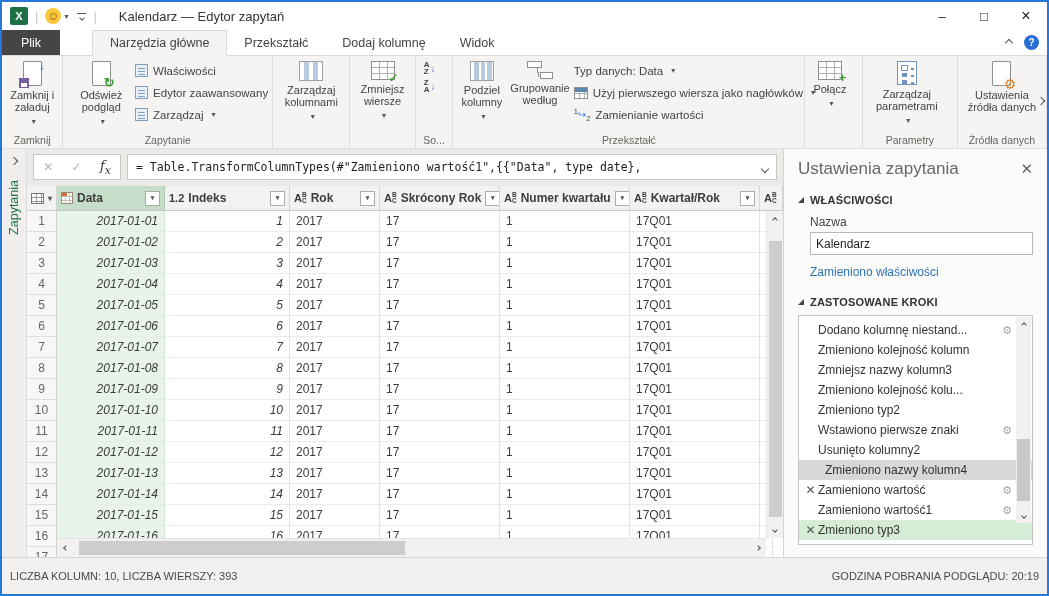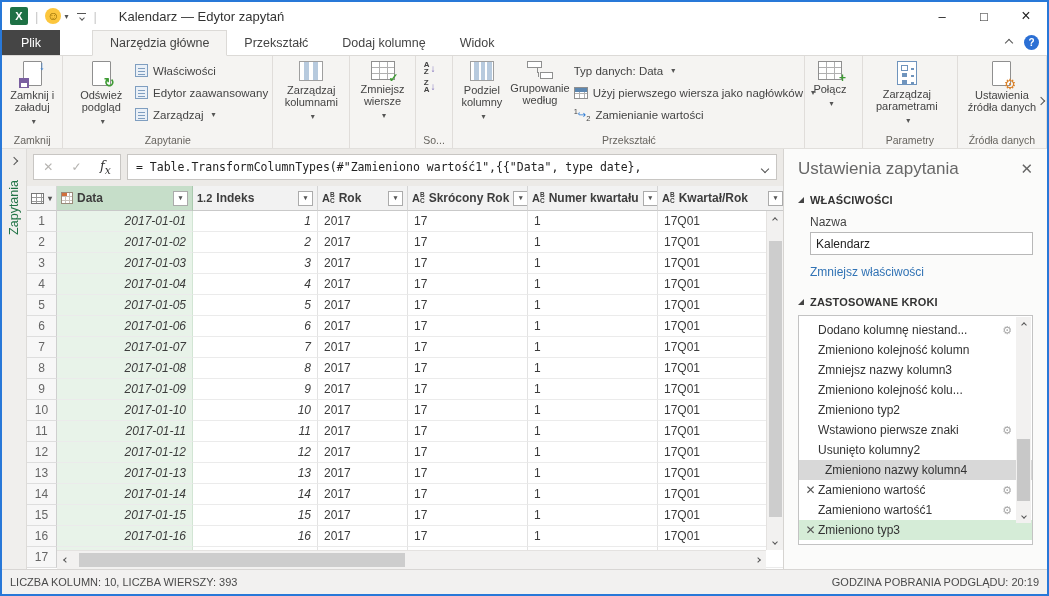--- a/index.html
+++ b/index.html
@@ -93,21 +93,21 @@
   .ftext{ font-family:"DejaVu Sans Mono", monospace; font-size:11.5px; color:#222; white-space:nowrap; overflow:hidden; }
   .fchev{ position:absolute; right:8px; top:11px; }
   
   .grid{ flex:1; position:relative; background:#fff; overflow:hidden; }
   .ghead{ height:25px; display:flex; background:#f2f2f2; }
   .hc{ display:flex; align-items:center; gap:4px; padding:0 4px; border-right:1px solid #d5d5d5; border-bottom:1px solid #c9c9c9;
        background:#f2f2f2; font-size:12px; font-weight:bold; color:#3d3d3d; white-space:nowrap; overflow:hidden; flex:0 0 auto; }
   .hc.sel{ background:#c6dec9; border-right-color:#aac9ae; }
   .filterbtn{ margin-left:auto; width:15px; height:15px; background:#fff; border:1px solid #ababab; display:flex; align-items:center; justify-content:center; flex:0 0 auto; }
   .filterbtn .fb{ font-size:7px; color:#555; }
-  .w-rn{ width:30px; } .w-data{ width:136px; } .w-idx{ width:125px; } .w-rok{ width:90px; }
+  .w-rn{ width:30px; } .w-data{ width:108px; } .w-idx{ width:125px; } .w-rok{ width:90px; }
   .w-skr{ width:120px; } .w-num{ width:130px; } .w-kw{ width:130px; } .w-rest{ flex:1 1 auto; min-width:0; }
   .corner-tbl{ width:14px; height:11px; border:1px solid #777; background:
       repeating-linear-gradient(to right, transparent 0 4px, #999 4px 5px),
       repeating-linear-gradient(to bottom, transparent 0 3px, #999 3px 4px), #fff; }
   .cal{ width:12px; height:12px; border:1px solid #9a8a7a; background:
       repeating-linear-gradient(to right, transparent 0 3px, #c8c0b8 3px 4px),
       repeating-linear-gradient(to bottom, transparent 0 3px, #c8c0b8 3px 4px), #fff; position:relative; flex:0 0 auto; }
   .cal:before{ content:""; position:absolute; left:0; top:0; width:5px; height:3px; background:#d2703c; }
   .t-num{ font-size:11px; font-weight:bold; color:#3d3d3d; flex:0 0 auto; }
   .t-abc{ display:inline-flex; align-items:center; font-weight:bold; color:#3d3d3d; flex:0 0 auto; }
@@ -147,21 +147,21 @@
   .step .slabel{ overflow:hidden; text-overflow:ellipsis; }
   .step .gear{ margin-left:auto; color:#a8a8a8; font-size:11px; }
   .step.hover{ background:#d8d8d8;padding-left:11px; }
   .step.selected{ background:#d5ecd7; }
   .steps-scroll{ position:absolute; right:1px; top:1px; width:15px; height:206px; background:#f2f1f0; }
   .steps-scroll .sb-arrow{ width:15px; height:15px; }
   .steps-scroll .thumb{ position:absolute; left:1px; top:122px; width:13px; height:62px; background:#c8c8c8; }
   .steps-scroll .sb-arrow.bottom{ position:absolute; bottom:0; }
   
   .statusbar{ height:21px; background:#f2f1f0; border-top:1px solid #d8d6d4; display:flex; align-items:center;
-    justify-content:space-between; padding:12px 8px; font-size:11px; color:#4a4a4a; flex:0 0 auto; }
+    justify-content:space-between; padding:18px 8px; font-size:11px; color:#4a4a4a; flex:0 0 auto; }
 </style>
 </head>
 <body>
 
 <div class="window">
 
   <div class="titlebar">
     <span class="excel-icon">X</span>
     <span class="tb-sep">|</span>
     <span class="smiley">☺</span>
@@ -635,21 +635,21 @@
       <div class="sp-title-row">
         <span class="sp-title">Ustawienia zapytania</span>
         <span class="sp-close">✕</span>
       </div>
       <div class="section-head">
         <span class="expander"></span>
         <span class="section-label">WŁAŚCIWOŚCI</span>
       </div>
       <div class="name-label">Nazwa</div>
       <input class="name-input" value="Kalendarz" style="">
-      <a class="all-props" href="#">Zmniejsz właściwości</a>
+      <a class="all-props" href="#">Zamieniono właściwości</a>
       <div class="section-head">
         <span class="expander"></span>
         <span class="section-label">ZASTOSOWANE KROKI</span>
       </div>
       <div class="steps-box">
         <div id="steps-list">
             <div class="step">
               <span class="del"></span>
               <span class="slabel">Dodano kolumnę niestand...</span>
               <span class="gear">⚙</span>

